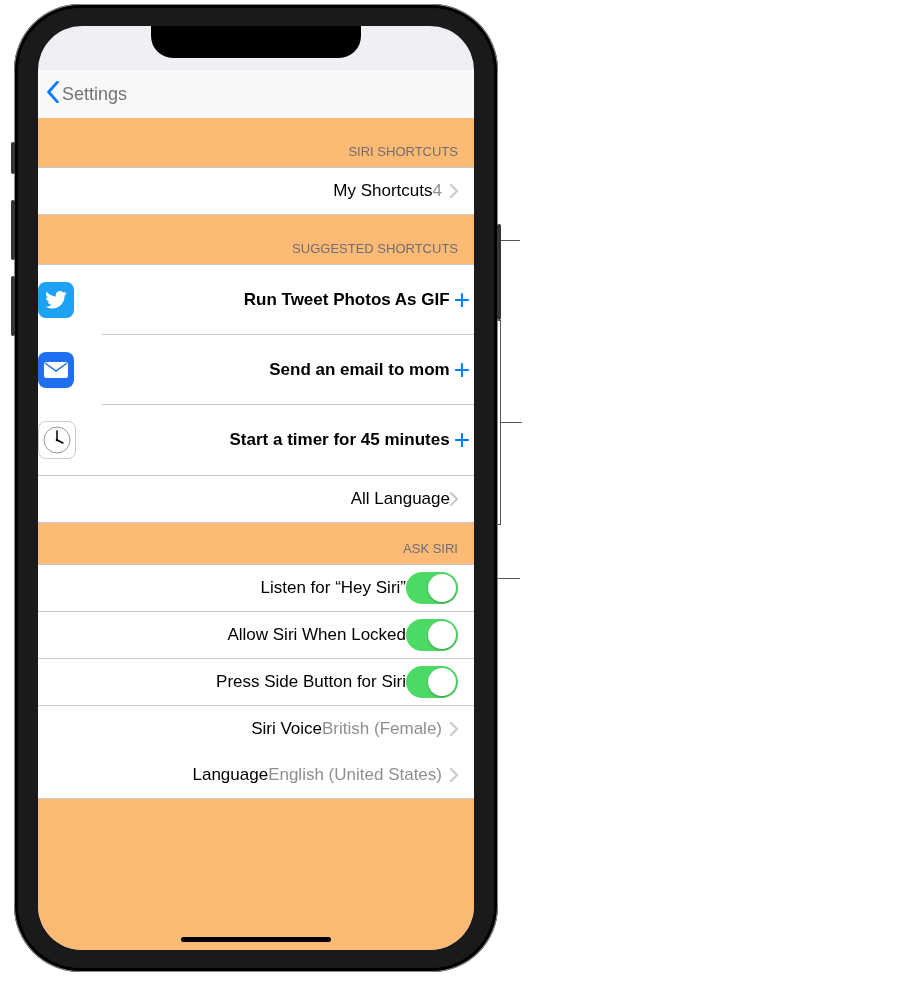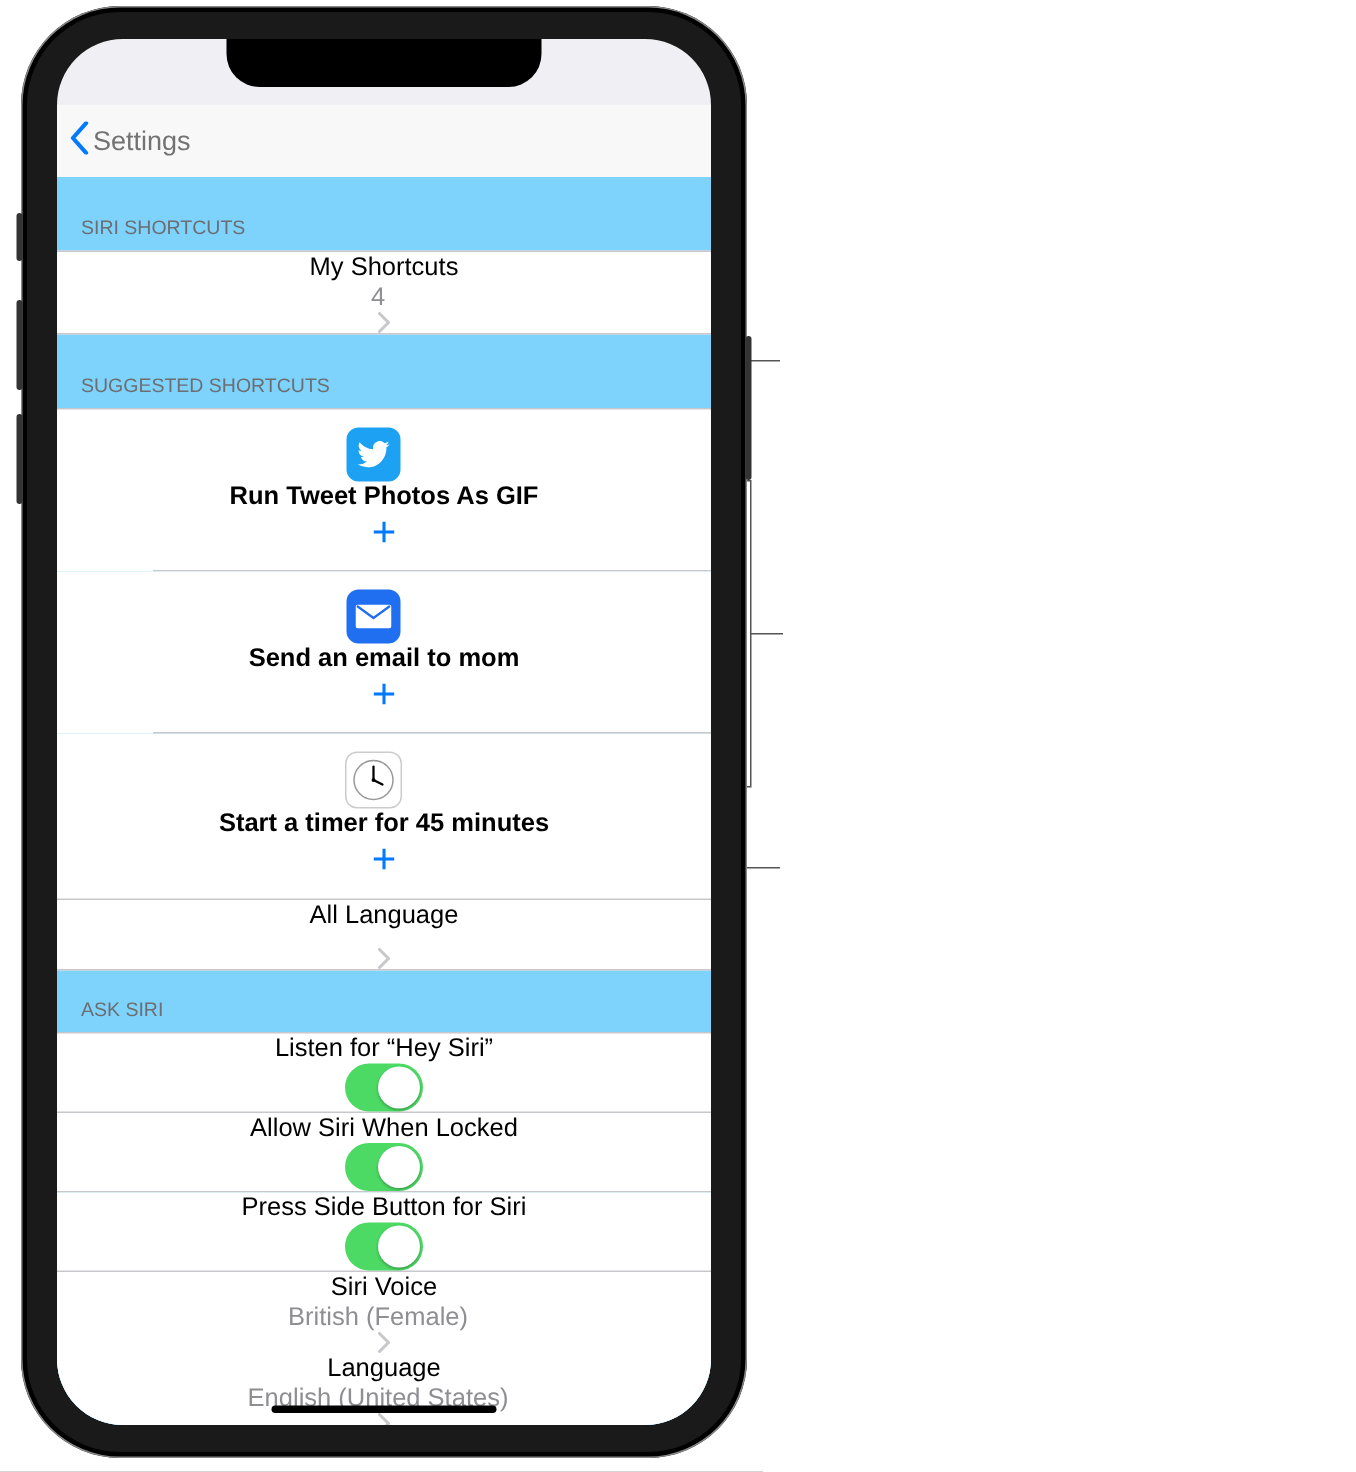--- a/index.html
+++ b/index.html
@@ -44,24 +44,24 @@
   .status-right{display:flex;align-items:center;gap:6px;}
   .status-right svg{display:block}
 
   
   .navbar{position:absolute;top:44px;left:0;right:0;height:48px;border-bottom:1px solid #c8c7cc;background:#f8f8f8;display:flex;align-items:center;}
   .back{position:absolute;left:8px;display:flex;align-items:center;color:#737373;font-size:18px;}
   .back svg{margin-right:2px}
   .navtitle{flex:1;text-align:center;font-weight:600;font-size:18px;}
 
   
-  .content{position:absolute;top:92px;left:0;right:0;bottom:0;overflow:hidden;background:#7dd3fc;}
+  .content{position:absolute;top:92px;left:0;right:0;bottom:0;overflow:hidden;background:#fdba74;text-align:right;}
   .section-header{font-size:13px;color:#6d6d72;text-transform:uppercase;padding:26px 16px 8px;}
   .section-footer{font-size:13px;color:#6d6d72;padding:8px 16px 4px;line-height:1.35;}
-  .cell{background:#fff;min-height:46px;display:flex;align-items:center;padding:0 16px;font-size:17px;color:#000;border-bottom:1px solid #c8c7cc;flex-direction:column;}
+  .cell{background:#fff;min-height:46px;display:flex;align-items:center;padding:0 16px;font-size:17px;color:#000;border-bottom:1px solid #c8c7cc;}
   .cell:first-of-type{border-top:1px solid #c8c7cc;}
   .cell.icon-cell{padding:12px 0;}
   .cell .label{flex:1;}
   .cell .value{color:#8e8e93;margin-right:8px;}
   .cell.half-sep{border-bottom:none;position:relative}
   .cell.half-sep::after{content:"";position:absolute;left:64px;right:0;bottom:0;height:1px;background:#c8c7cc}
 
   .appicon{width:36px;height:36px;border-radius:8px;margin-right:14px;flex:0 0 36px;display:flex;align-items:center;justify-content:center;}
   .appicon.twitter{background:#1da1f2;}
   .appicon.mail{background:#1f6ff0;}

